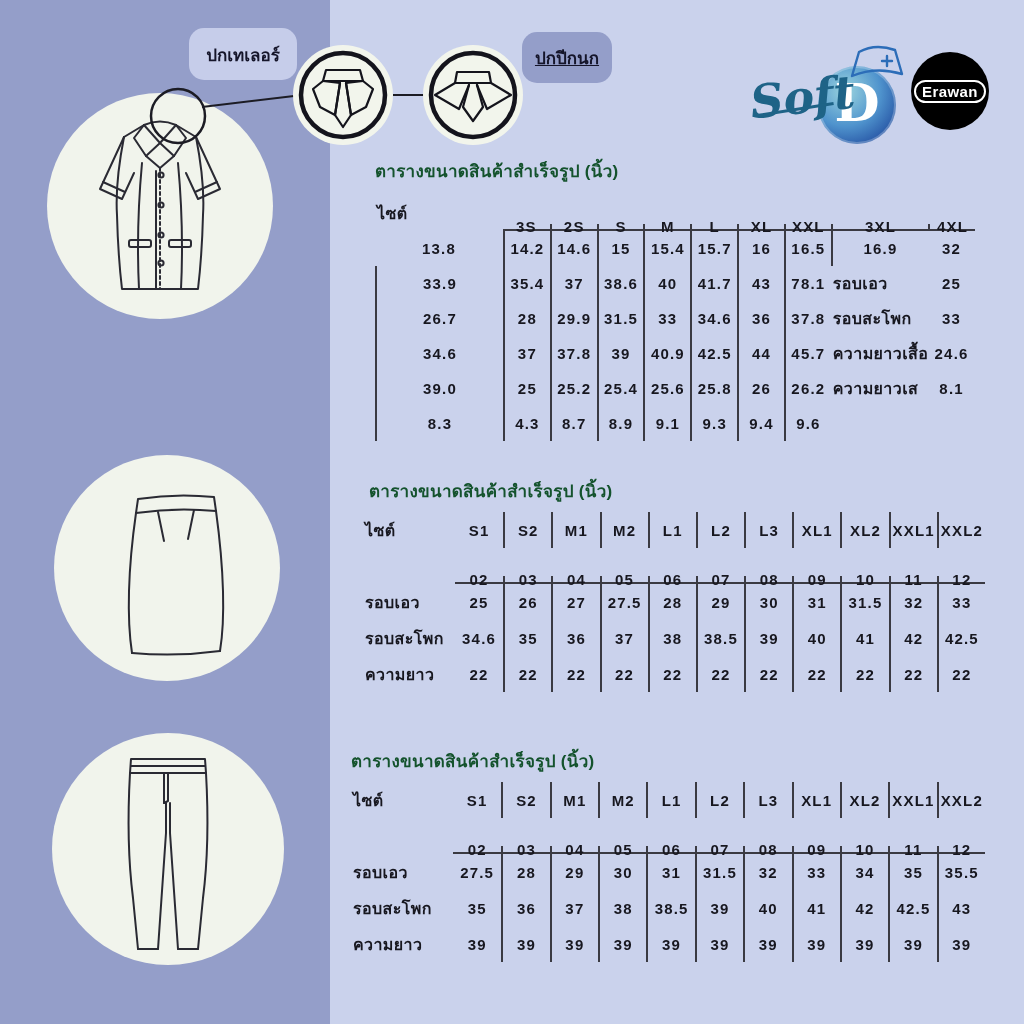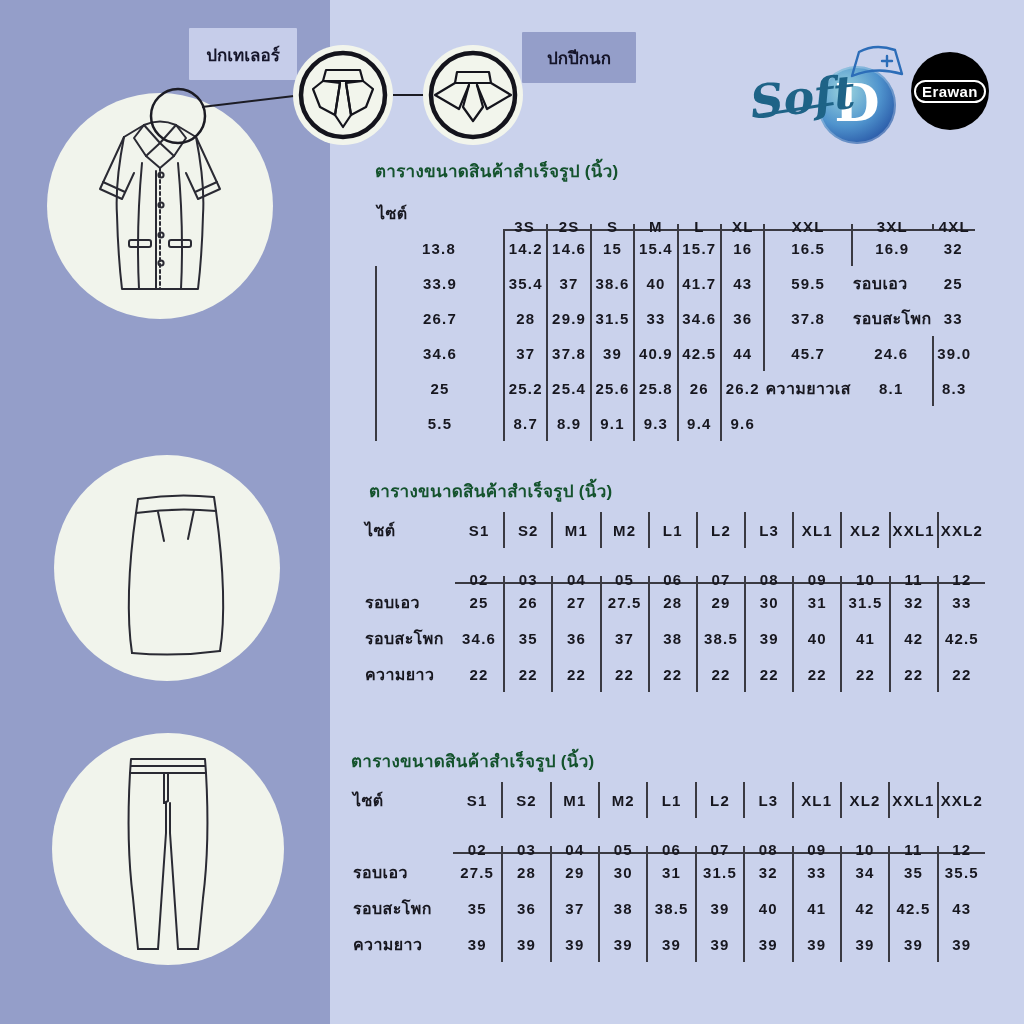--- a/index.html
+++ b/index.html
@@ -2,23 +2,23 @@
 <html><head>
 <meta charset="utf-8">
 <style>
   html,body{margin:0;padding:0;background:#cad2ec;}
   #canvas{position:relative;width:1024px;height:1024px;background:#cad2ec;overflow:hidden;
           font-family:"Liberation Sans","DejaVu Sans",sans-serif;color:#17171f;}
   .sidebar{position:absolute;left:0;top:0;width:330px;height:1024px;background:#949ec9;}
   .garment-circle{position:absolute;border-radius:50%;background:#f1f4ec;}
   .garment-circle svg{position:absolute;left:0;top:0;width:100%;height:100%;}
   .badge{position:absolute;display:flex;align-items:center;justify-content:center;
-         border-radius:1px;font-weight:700;font-size:17px;color:#15152a;}
+         border-radius:15px;font-weight:700;font-size:17px;color:#15152a;}
   .badge-left{left:189px;top:28px;width:108px;height:52px;background:#c6cdea;}
-  .badge-right{left:522px;top:32px;width:114px;height:51px;background:#949ec9;}
+  .badge-right{left:522px;top:32px;width:90px;height:51px;background:#949ec9;text-decoration:underline;}
   .collar-circle{position:absolute;width:100px;height:100px;border-radius:50%;background:#f2f5ec;}
   .collar-circle svg{position:absolute;left:0;top:0;width:100%;height:100%;}
   .overlay{position:absolute;left:0;top:0;width:1024px;height:1024px;pointer-events:none;}
   
   .table-block{position:absolute;}
   .table-title{font-size:17px;font-weight:700;letter-spacing:.3px;margin:0 0 12px 0;color:#14532d;}
   #t2 .table-title,#t3 .table-title{margin-bottom:8px;padding-left:6px;}
   .table-grid{display:grid;}
   #t1 .table-grid{grid-auto-rows:35px;}
   #t2 .table-grid,#t3 .table-grid{grid-auto-rows:36px;}
@@ -194,54 +194,55 @@
         <div class="cell val sep">16.5</div>
         <div class="cell val sep">16.9</div>
         <div class="cell val">32</div>
         <div class="cell val sep">33.9</div>
         <div class="cell val sep">35.4</div>
         <div class="cell val sep">37</div>
         <div class="cell val sep">38.6</div>
         <div class="cell val sep">40</div>
         <div class="cell val sep">41.7</div>
         <div class="cell val sep">43</div>
-        <div class="cell val sep">59.5</div>
+        <div class="cell val sep">78.1</div>
         <div class="cell label">รอบเอว</div>
         <div class="cell val">25</div>
         <div class="cell val sep">26.7</div>
         <div class="cell val sep">28</div>
         <div class="cell val sep">29.9</div>
         <div class="cell val sep">31.5</div>
         <div class="cell val sep">33</div>
         <div class="cell val sep">34.6</div>
         <div class="cell val sep">36</div>
         <div class="cell val sep">37.8</div>
         <div class="cell label">รอบสะโพก</div>
         <div class="cell val">33</div>
         <div class="cell val sep">34.6</div>
         <div class="cell val sep">37</div>
         <div class="cell val sep">37.8</div>
         <div class="cell val sep">39</div>
         <div class="cell val sep">40.9</div>
         <div class="cell val sep">42.5</div>
         <div class="cell val sep">44</div>
         <div class="cell val sep">45.7</div>
+        <div class="cell label">ความยาวเสื้อ</div>
         <div class="cell val">24.6</div>
         <div class="cell val sep">39.0</div>
         <div class="cell val sep">25</div>
         <div class="cell val sep">25.2</div>
         <div class="cell val sep">25.4</div>
         <div class="cell val sep">25.6</div>
         <div class="cell val sep">25.8</div>
         <div class="cell val sep">26</div>
         <div class="cell val sep">26.2</div>
         <div class="cell label">ความยาวเส</div>
         <div class="cell val">8.1</div>
         <div class="cell val sep">8.3</div>
-        <div class="cell val sep">5.5</div>
+        <div class="cell val sep">4.3</div>
         <div class="cell val sep">8.7</div>
         <div class="cell val sep">8.9</div>
         <div class="cell val sep">9.1</div>
         <div class="cell val sep">9.3</div>
         <div class="cell val sep">9.4</div>
         <div class="cell val sep">9.6</div>
       </div>
   </div>
 
   <div class="table-block" id="t2" style="left:363px;top:477px;width:622px;">

